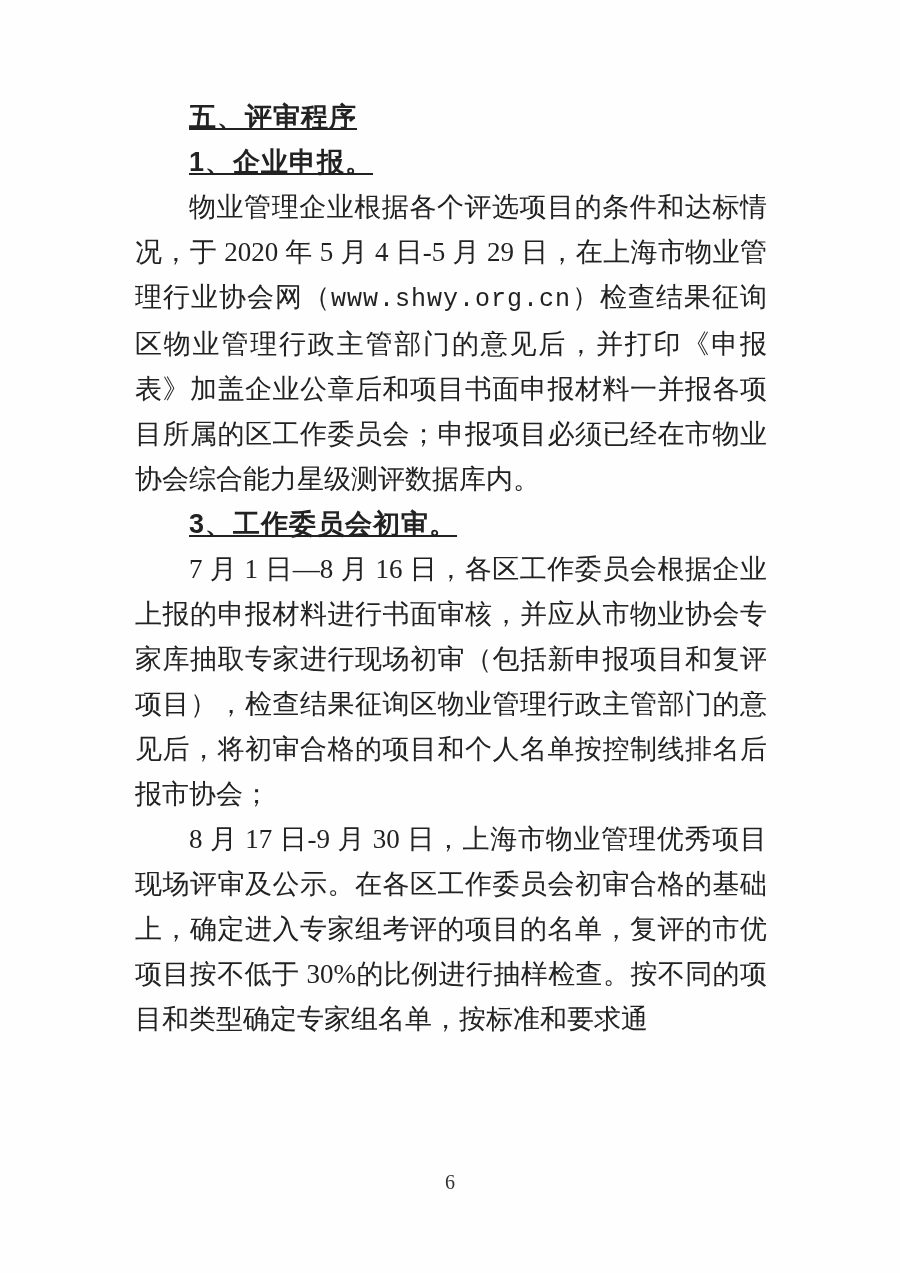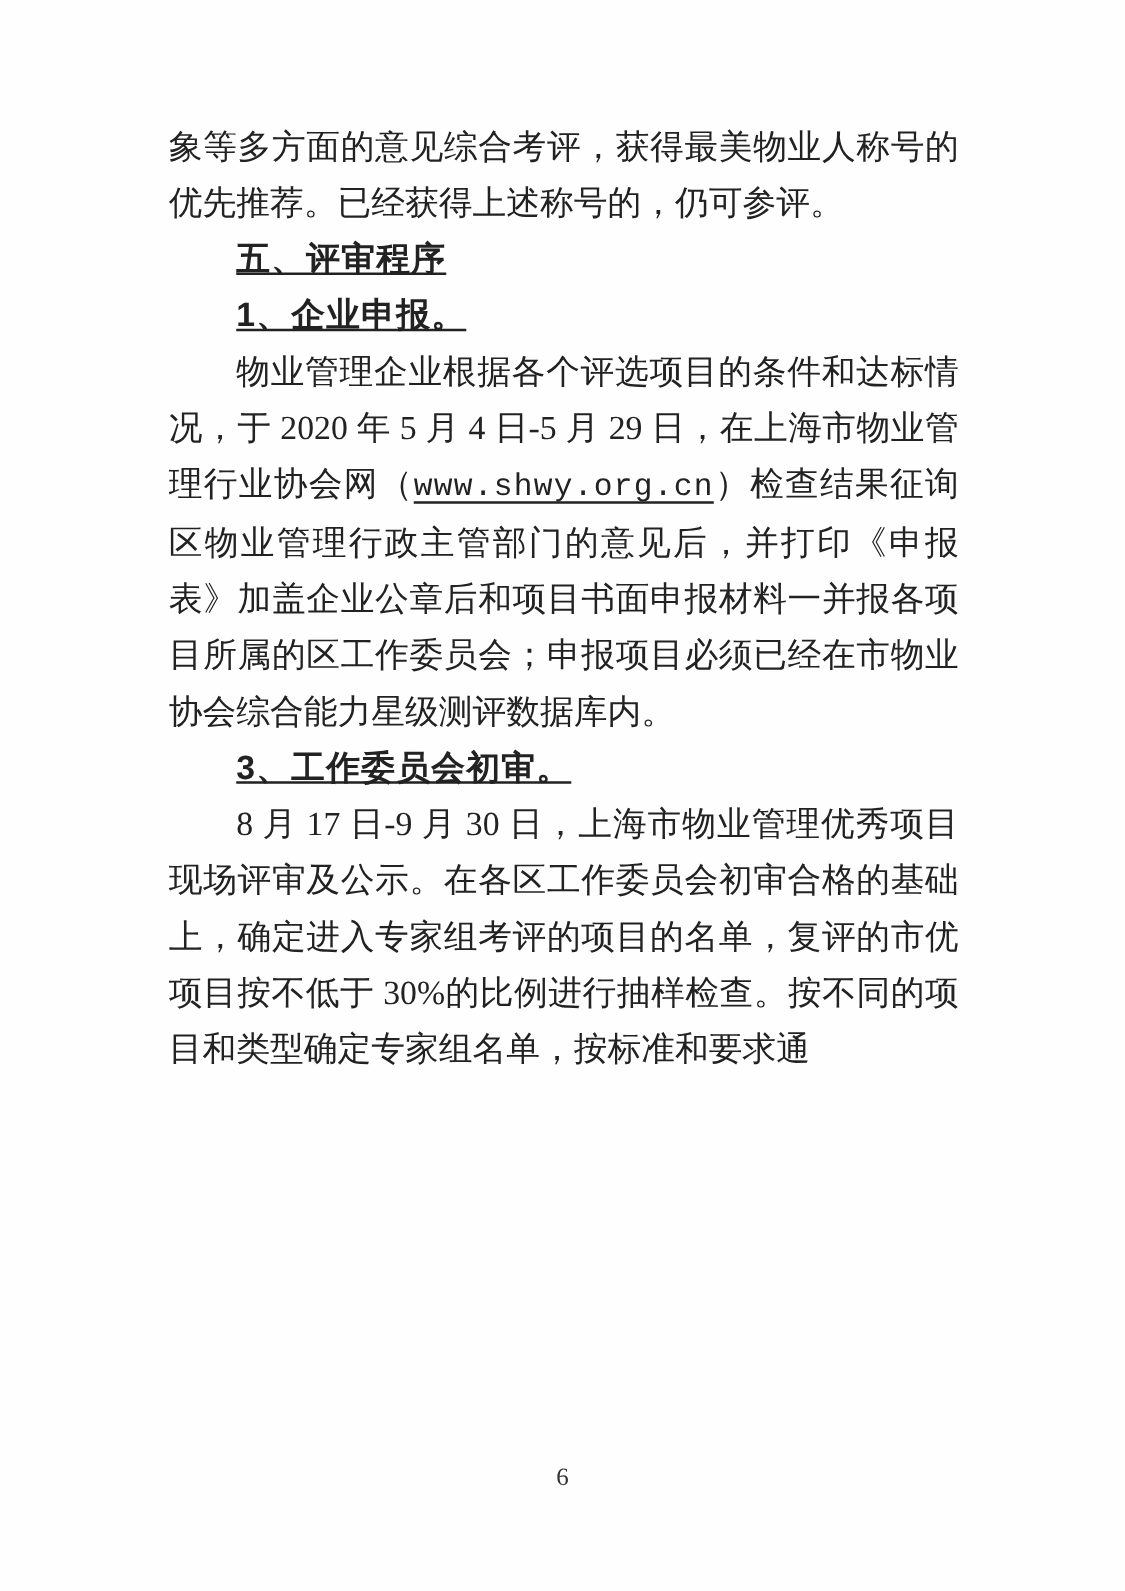--- a/index.html
+++ b/index.html
@@ -44,21 +44,20 @@
   }
   h2.doc-heading, h3.doc-heading {
     font-weight: bold;
     text-indent: 2em;
     text-align: left;
     font-family: "Liberation Sans", "DejaVu Sans", sans-serif;
     letter-spacing: 1px;
     text-decoration: underline;
   }
   .url {
-    text-decoration: underline;
     text-underline-offset: 5px;
     font-family: "Liberation Mono", "DejaVu Sans Mono", monospace;
     font-size: 25px;
     letter-spacing: 1px;
   }
   .footer {
     position: absolute;
     left: 0;
     right: 0;
     top: 1168px;
@@ -67,31 +66,31 @@
     line-height: 28px;
     color: #333333;
   }
 </style>
 </head>
 <body>
 
 <div class="page">
   <div class="content">
 
-    <p class="no-indent">象等多方面的意见综合考评，获得最美物业人称号的优先推荐。已经获得上述称号的，仍可参评。</p>
 
     <h2 class="doc-heading">五、评审程序</h2>
 
 
     <h3 class="doc-heading">1、企业申报。</h3>
 
     <p class="indent"><span>物业管理企业根据各个评选项目的条件和达标情况，于 2020 年 5 月 4 日-5 月 29 日，在上海市物业管理行业协会网（</span><span class="url">www.shwy.org.cn</span><span>）检查结果征询区物业管理行政主管部门的意见后，并打印《申报表》加盖企业公章后和项目书面申报材料一并报各项目所属的区工作委员会；申报项目必须已经在市物业协会综合能力星级测评数据库内。</span></p>
 
     <h3 class="doc-heading">3、工作委员会初审。</h3>
 
+    <p class="indent">7 月 1 日—8 月 16 日，各区工作委员会根据企业上报的申报材料进行书面审核，并应从市物业协会专家库抽取专家进行现场初审（包括新申报项目和复评项目），检查结果征询区物业管理行政主管部门的意见后，将初审合格的项目和个人名单按控制线排名后报市协会；</p>
 
 
     <p class="indent">8 月 17 日-9 月 30 日，上海市物业管理优秀项目现场评审及公示。在各区工作委员会初审合格的基础上，确定进入专家组考评的项目的名单，复评的市优项目按不低于 30%的比例进行抽样检查。按不同的项目和类型确定专家组名单，按标准和要求通</p>
 
   </div>
 
   <div class="footer">6</div>
 </div>
 
 </body></html>

